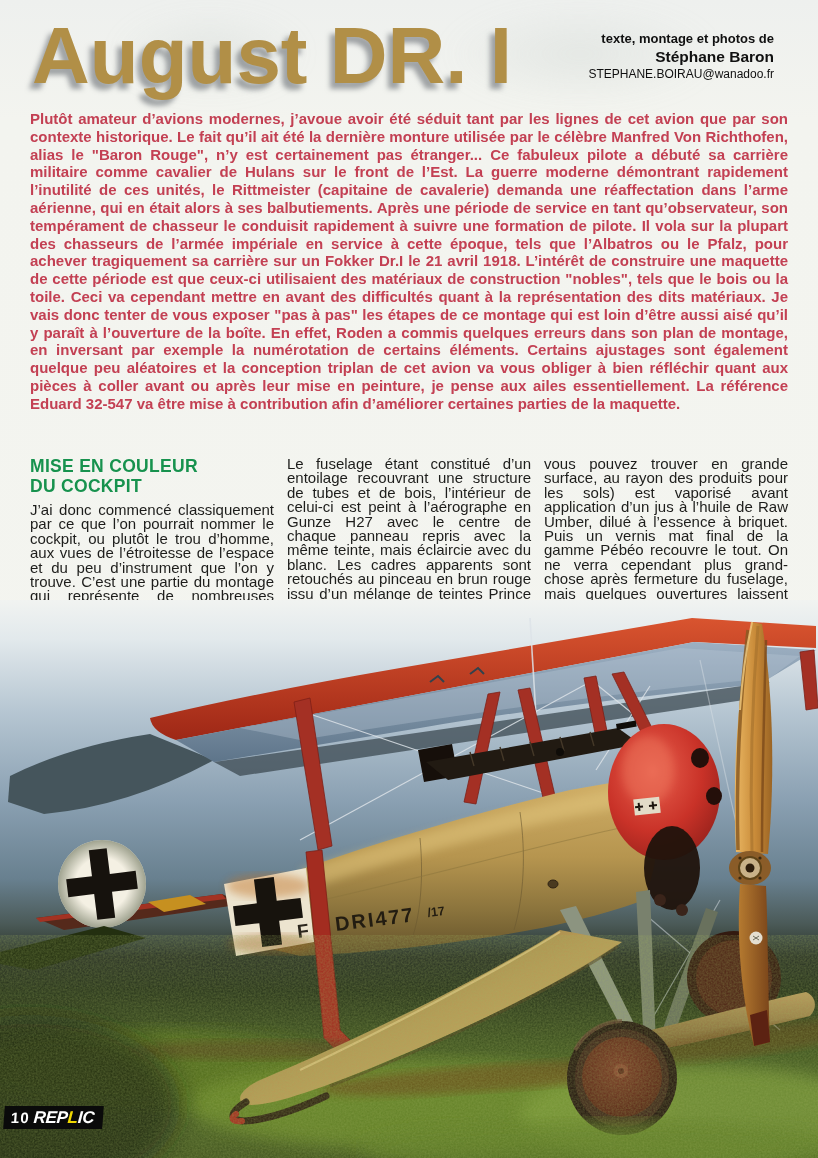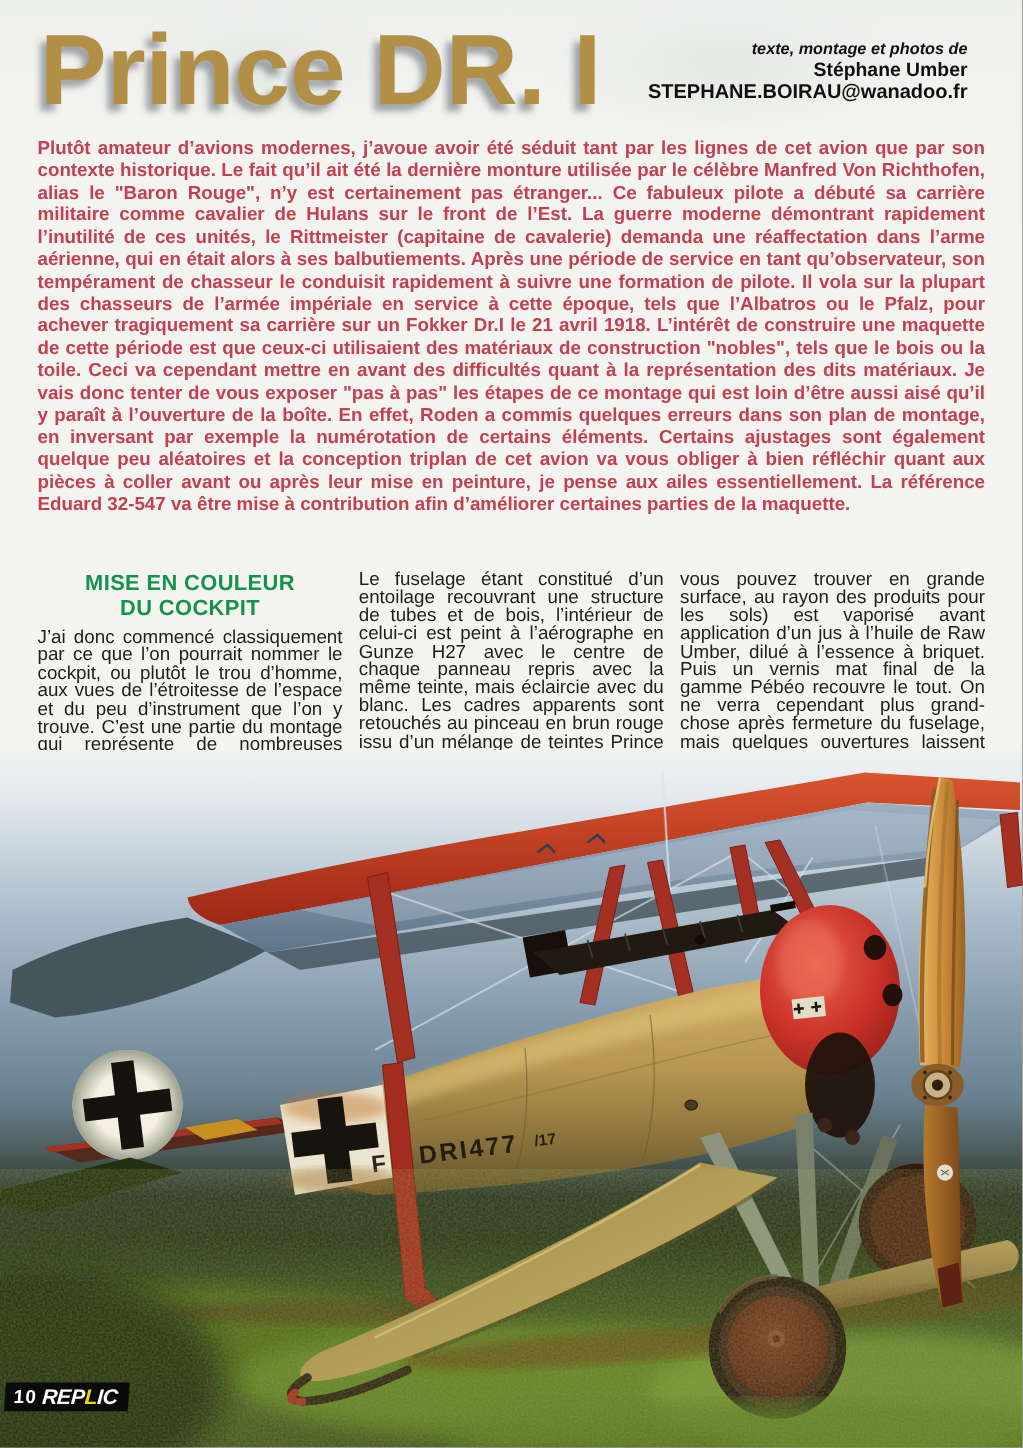--- a/index.html
+++ b/index.html
@@ -11,33 +11,33 @@
   .ghost{position:absolute;border-radius:50%;filter:blur(12px);opacity:.55;
     background:radial-gradient(closest-side,rgba(188,198,194,.45),rgba(188,198,194,0));}
   .ghost.g1{left:110px;top:8px;width:200px;height:90px;}
   .ghost.g2{left:440px;top:2px;width:280px;height:104px;}
   .title{
     position:absolute;left:32px;top:10px;font-size:80px;font-weight:bold;
     letter-spacing:0px;color:var(--title-gold,#b18f47);white-space:nowrap;
     text-shadow:-5px 6px 5px rgba(115,120,124,.65);
   }
   .credit{position:absolute;top:30px;right:44px;text-align:right;color:#101010;}
-  .credit .c1{font-size:13px;font-weight:bold;line-height:17px;font-style:italic;}
+  .credit .c1{font-size:13px;font-weight:bold;line-height:17px;}
   .credit .c2{font-size:15.5px;font-weight:bold;line-height:19px;}
-  .credit .c3{font-size:16px;font-weight:bold;line-height:16px;}
+  .credit .c3{font-size:12px;font-weight:normal;line-height:16px;}
   .intro{
     position:absolute;left:30px;top:110px;width:758px;
     font-size:15px;font-weight:bold;line-height:17.8px;
     text-align:justify;color:var(--intro-red,#c34053);
   }
   .columns{position:absolute;left:30px;top:457px;width:758px;display:flex;gap:13px;}
   .col{flex:1;min-width:0;}
   .sec-heading{
     font-size:17.5px;font-weight:800;line-height:19.5px;letter-spacing:.3px;
-    color:var(--heading-green,#17924e);margin:0 0 7px 0;white-space:pre-line;text-align:center;
+    color:var(--heading-green,#17924e);margin:0 0 7px 0;white-space:pre-line;
   }
   .colbody{font-size:15px;line-height:14.4px;text-align:justify;color:#1d1d1b;}
   .preline{white-space:pre-line;}
   .photo{position:absolute;left:0;top:600px;width:818px;height:558px;}
   .replic-logo{
     position:absolute;left:4px;top:1106px;height:23px;background:#0a0a0a;
     display:flex;align-items:center;padding:0 9px 0 7px;transform:skewX(-4deg);
   }
   .replic-logo .num{font-size:15px;font-weight:bold;color:#fff;margin-right:4px;letter-spacing:1px;}
   .replic-logo .rep,.replic-logo .lic,.replic-logo .lyellow{
@@ -45,25 +45,25 @@
   .replic-logo .lyellow{color:var(--logo-yellow,#f0d800);}
 </style>
 </head>
 <body>
 
 <div class="page">
 
   <div class="ghost g1"></div>
   <div class="ghost g2"></div>
 
-  <div class="title">Prince DR. I</div>
+  <div class="title">August DR. I</div>
 
   <div class="credit">
     <div class="c1">texte, montage et photos de</div>
-    <div class="c2">Stéphane Umber</div>
+    <div class="c2">Stéphane Baron</div>
     <div class="c3">STEPHANE.BOIRAU@wanadoo.fr</div>
   </div>
 
   <div class="intro">Plutôt amateur d’avions modernes, j’avoue avoir été séduit tant par les lignes de cet avion que par son contexte historique. Le fait qu’il ait été la dernière monture utilisée par le célèbre Manfred Von Richthofen, alias le "Baron Rouge", n’y est certainement pas étranger... Ce fabuleux pilote a débuté sa carrière militaire comme cavalier de Hulans sur le front de l’Est. La guerre moderne démontrant rapidement l’inutilité de ces unités, le Rittmeister (capitaine de cavalerie) demanda  une réaffectation dans l’arme aérienne, qui en était alors à ses balbutiements. Après une période de service en tant qu’observateur, son tempérament de chasseur le conduisit rapidement à suivre une formation de pilote. Il vola sur la plupart des chasseurs de l’armée impériale en service à cette époque, tels que l’Albatros ou le Pfalz, pour achever tragiquement sa carrière sur un Fokker Dr.I le 21 avril 1918. L’intérêt de construire une maquette de cette période est que ceux-ci utilisaient des matériaux de construction "nobles", tels que le bois ou la toile. Ceci va cependant mettre en avant des difficultés quant à la représentation des dits matériaux. Je vais donc tenter de vous exposer "pas à pas" les étapes de ce montage qui est loin d’être aussi aisé qu’il y paraît à l’ouverture de la boîte. En effet, Roden a commis quelques erreurs dans son plan de montage, en inversant par exemple la numérotation de certains éléments. Certains ajustages sont également quelque peu aléatoires et la conception triplan de cet avion va vous obliger à bien réfléchir quant aux pièces à coller avant ou après leur mise en peinture, je pense aux ailes essentiellement. La référence Eduard 32-547 va être mise à contribution afin d’améliorer certaines parties de la maquette.</div>
 
   <div class="columns">
     <div class="col">
       <h2 class="sec-heading">MISE EN COULEUR
 DU COCKPIT</h2>
       <div class="colbody">J’ai donc commencé classiquement par ce que l’on pourrait nommer le cockpit, ou plutôt le trou d’homme, aux vues de l’étroitesse de l’espace et du peu d’instrument que l’on y trouve. C’est une partie du montage qui représente de nombreuses heures si vous souhaitez-vous "lâcher" sur la mise en peinture, surtout si comme moi vous avancez en terrain inconnu quant à la réalisation de l’aspect bois.</div>

